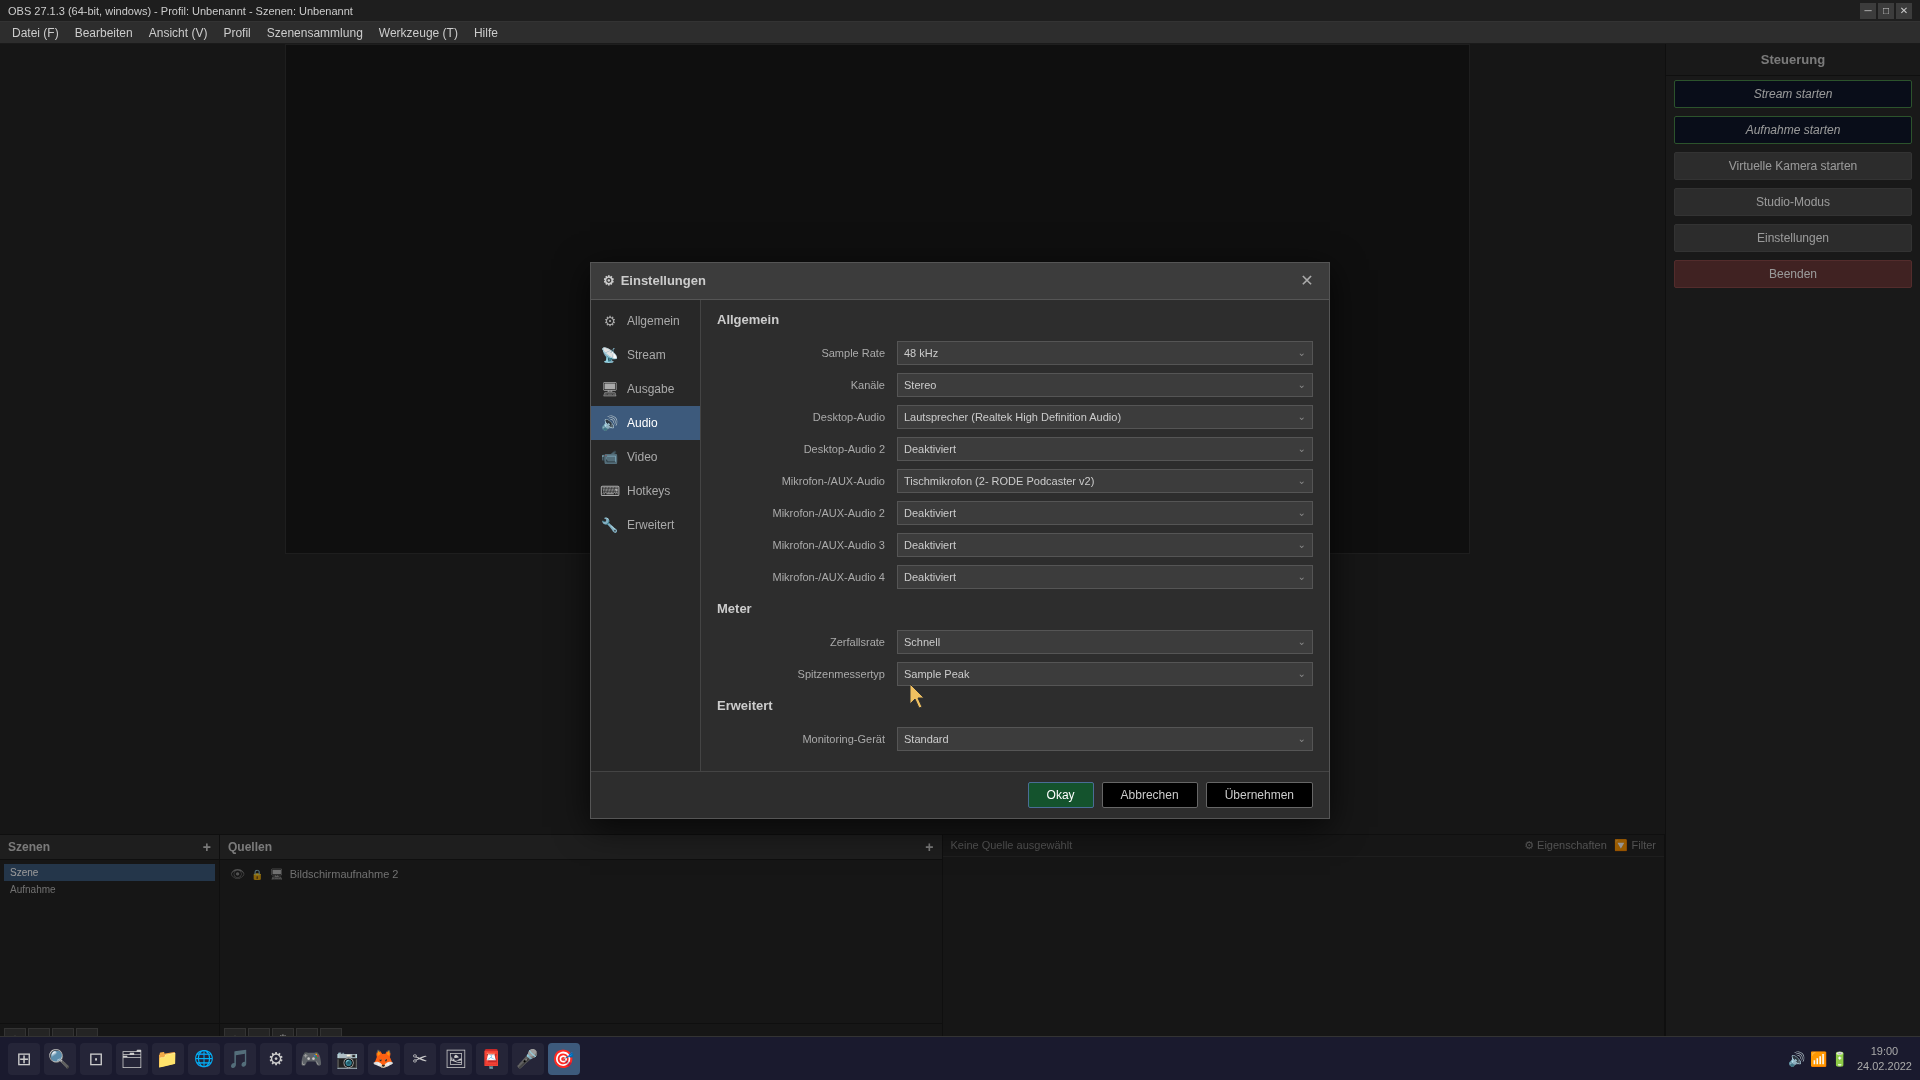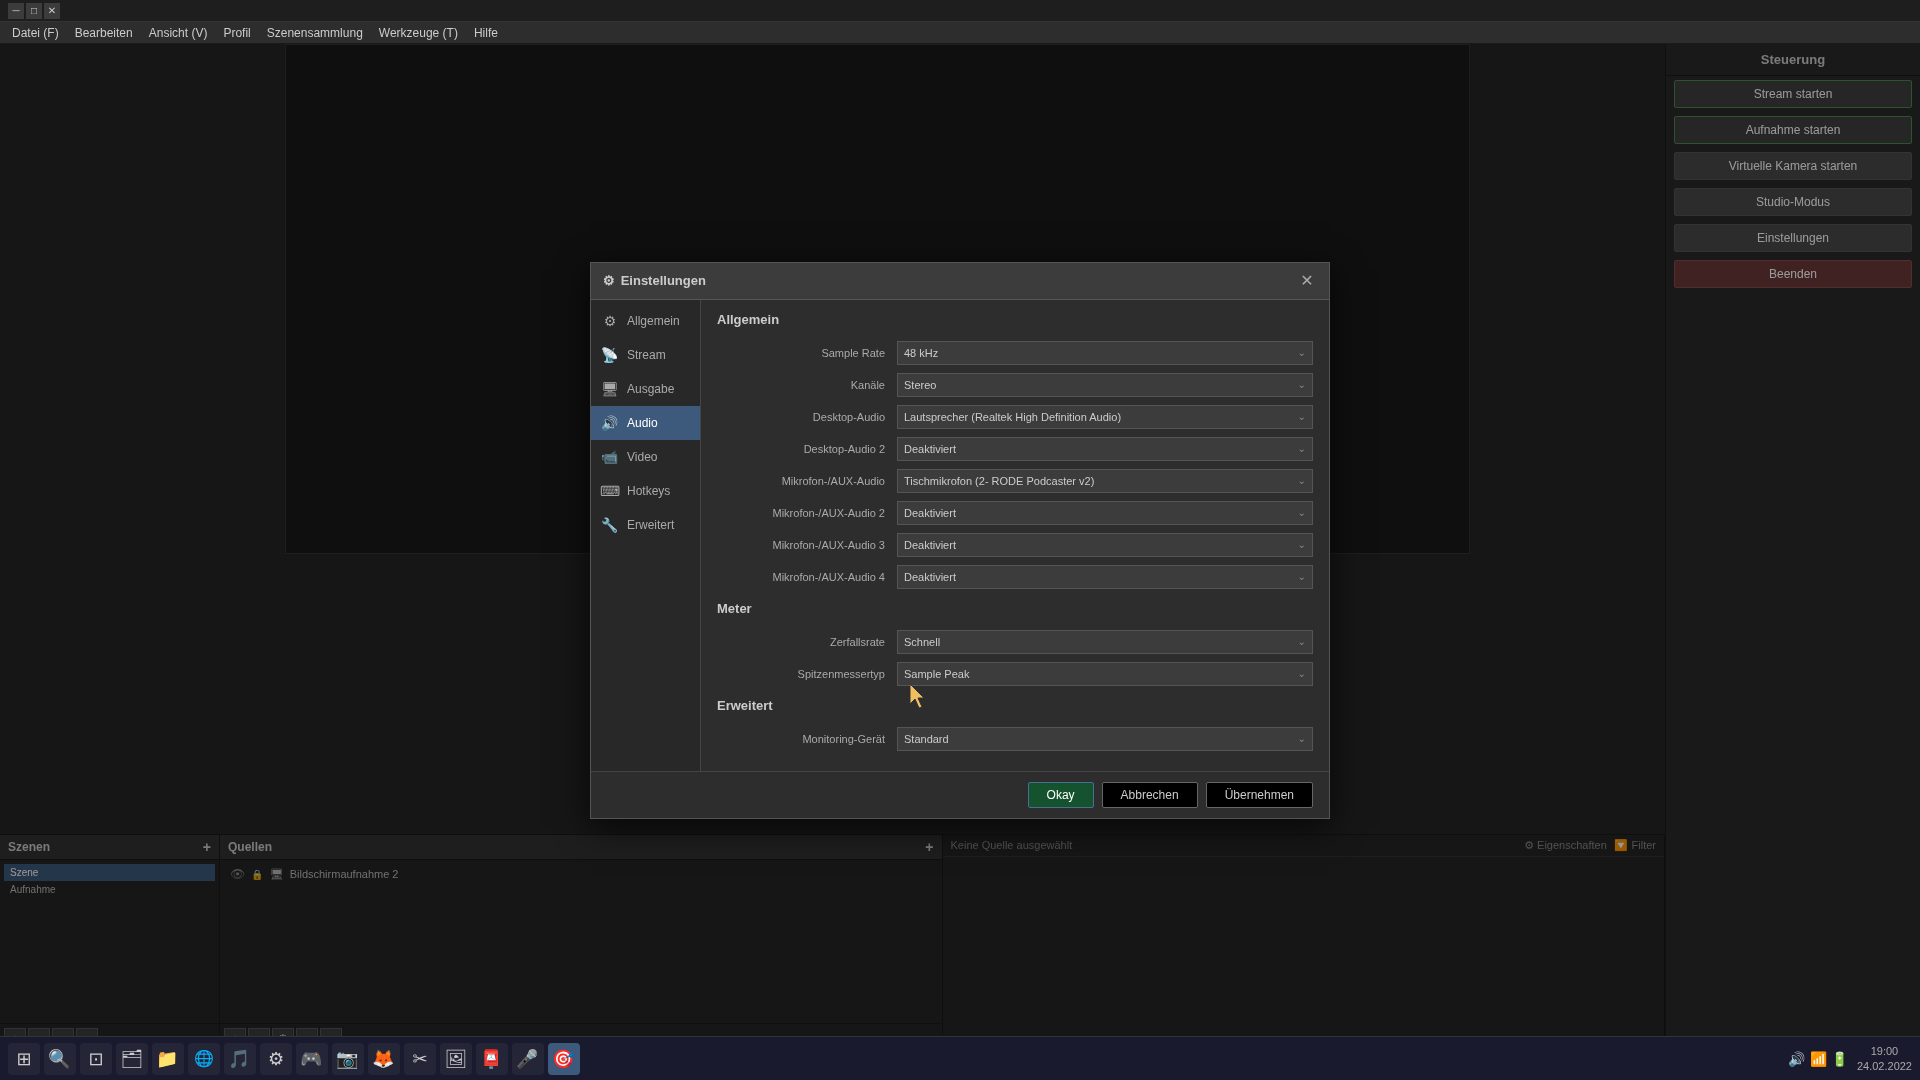--- a/index.html
+++ b/index.html
@@ -133,21 +133,21 @@
       background: #3d5a7c;
       border: 1px solid #4a6d96;
       color: #fff;
       padding: 6px 12px;
       margin: 4px 8px;
       cursor: pointer;
       font-size: 12px;
       border-radius: 2px;
       text-align: center;
     }
-    .control-btn.green { background: #404040; border-color: #4a8a4a; }
+    .control-btn.green { background: #0f172a; border-color: #4a8a4a; font-style: italic; }
     .control-btn.gray { background: #4a4a4a; border-color: #555; }
     .control-btn.red { background: #6b3a3a; border-color: #8a4a4a; }
 
     
     .status-bar {
       position: absolute;
       bottom: 0;
       left: 0;
       right: 0;
       height: 26px;
@@ -377,20 +377,21 @@
       font-size: 11px;
       color: #bbb;
     }
     .source-eye { color: #888; font-size: 12px; }
     .source-lock { color: #888; font-size: 10px; }
   </style>
 </head>
 <body>
 
 <div class="title-bar">
+  <span class="title-bar-title">OBS 27.1.3 (64-bit, windows) - Profil: Unbenannt - Szenen: Unbenannt</span>
   <div class="title-bar-controls">
     <button class="title-bar-btn">─</button>
     <button class="title-bar-btn">□</button>
     <button class="title-bar-btn">✕</button>
   </div>
 </div>
 
 <div class="menu-bar">
   <span class="menu-item">Datei (F)</span>
   <span class="menu-item">Bearbeiten</span>

